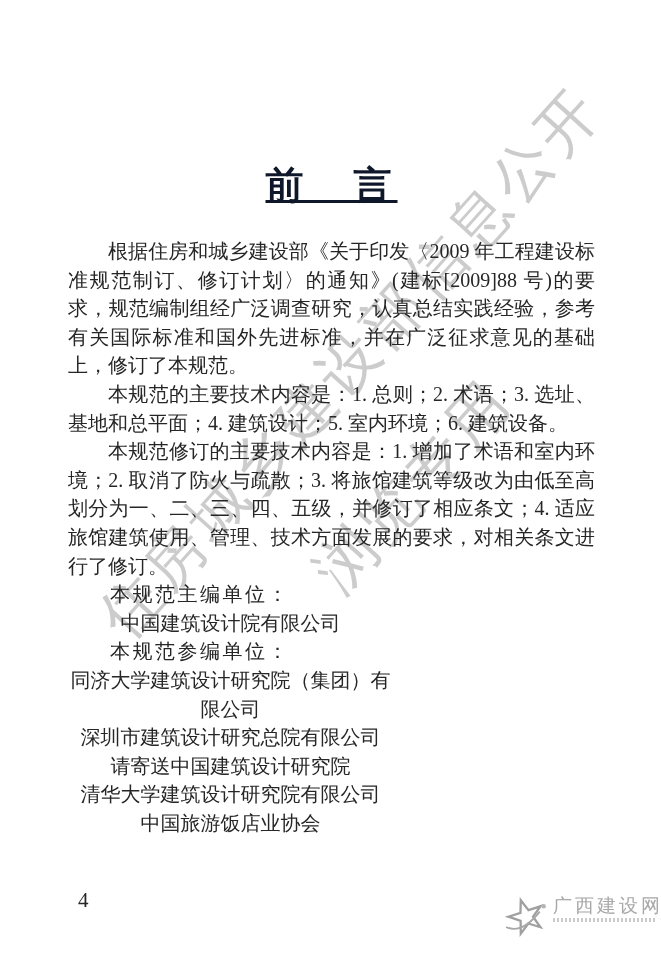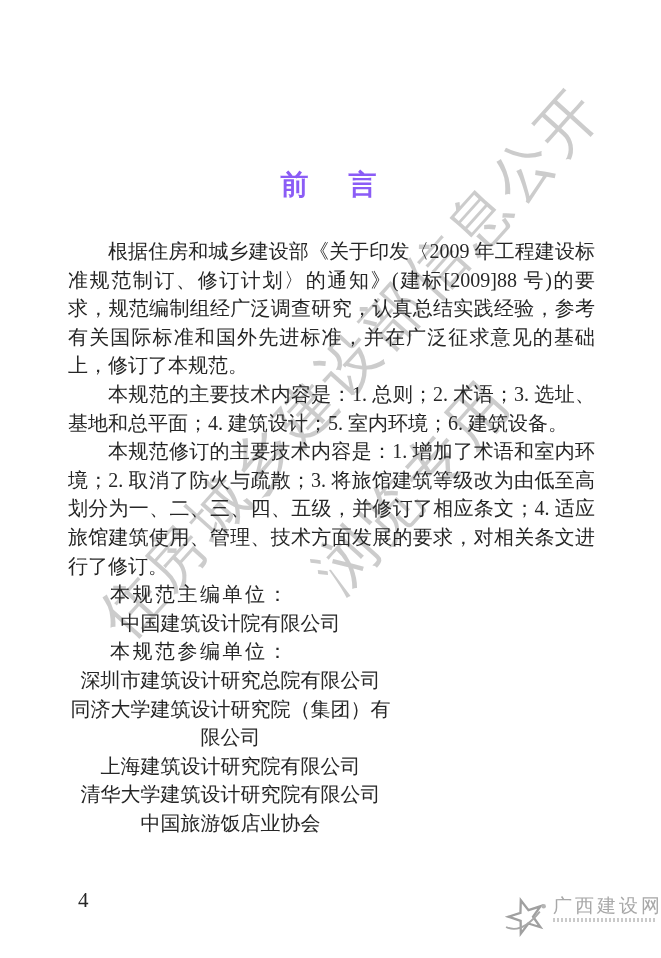--- a/index.html
+++ b/index.html
@@ -31,25 +31,26 @@
     position:absolute;
     z-index:2;
     left:68px;top:163px;
     width:527px;
     font-size:20px;
     line-height:28.6px;
   }
   .fw-title{
     margin:0 0 30px 0;
     text-align:center;
-    font-size:28px;
+    font-size:38px;
     line-height:44px;
     font-weight:bold;
     letter-spacing:6px;
-    color:#8b5cf6;
+    color:#0f172a;
+    text-decoration:underline;
   }
   .content p{
     margin:0;
     text-indent:2em;
     text-align:justify;
     text-justify:inter-ideograph;
   }
   .content p.spread{letter-spacing:2.6px;}
   .editor-row{display:flex;flex-direction:column;}
   .editor-label{
@@ -108,23 +109,23 @@
     <div class="editor-row">
       <div class="editor-label">本规范主编单位：</div>
       <div class="editor-orgs">
         <div class="org-line">中国建筑设计院有限公司</div>
       </div>
     </div>
 
     <div class="editor-row">
       <div class="editor-label">本规范参编单位：</div>
       <div class="editor-orgs">
+        <div class="org-line">同济大学建筑设计研究院（集团）有限公司</div>
         <div class="org-line">深圳市建筑设计研究总院有限公司</div>
-        <div class="org-line">同济大学建筑设计研究院（集团）有限公司</div>
-        <div class="org-line">上海建筑设计研究院有限公司</div>
+        <div class="org-line">请寄送中国建筑设计研究院</div>
         <div class="org-line">清华大学建筑设计研究院有限公司</div>
         <div class="org-line">中国旅游饭店业协会</div>
 
       </div>
     </div>
   </div>
 
   <div class="page-number">4</div>
 
   <div class="site-logo">

